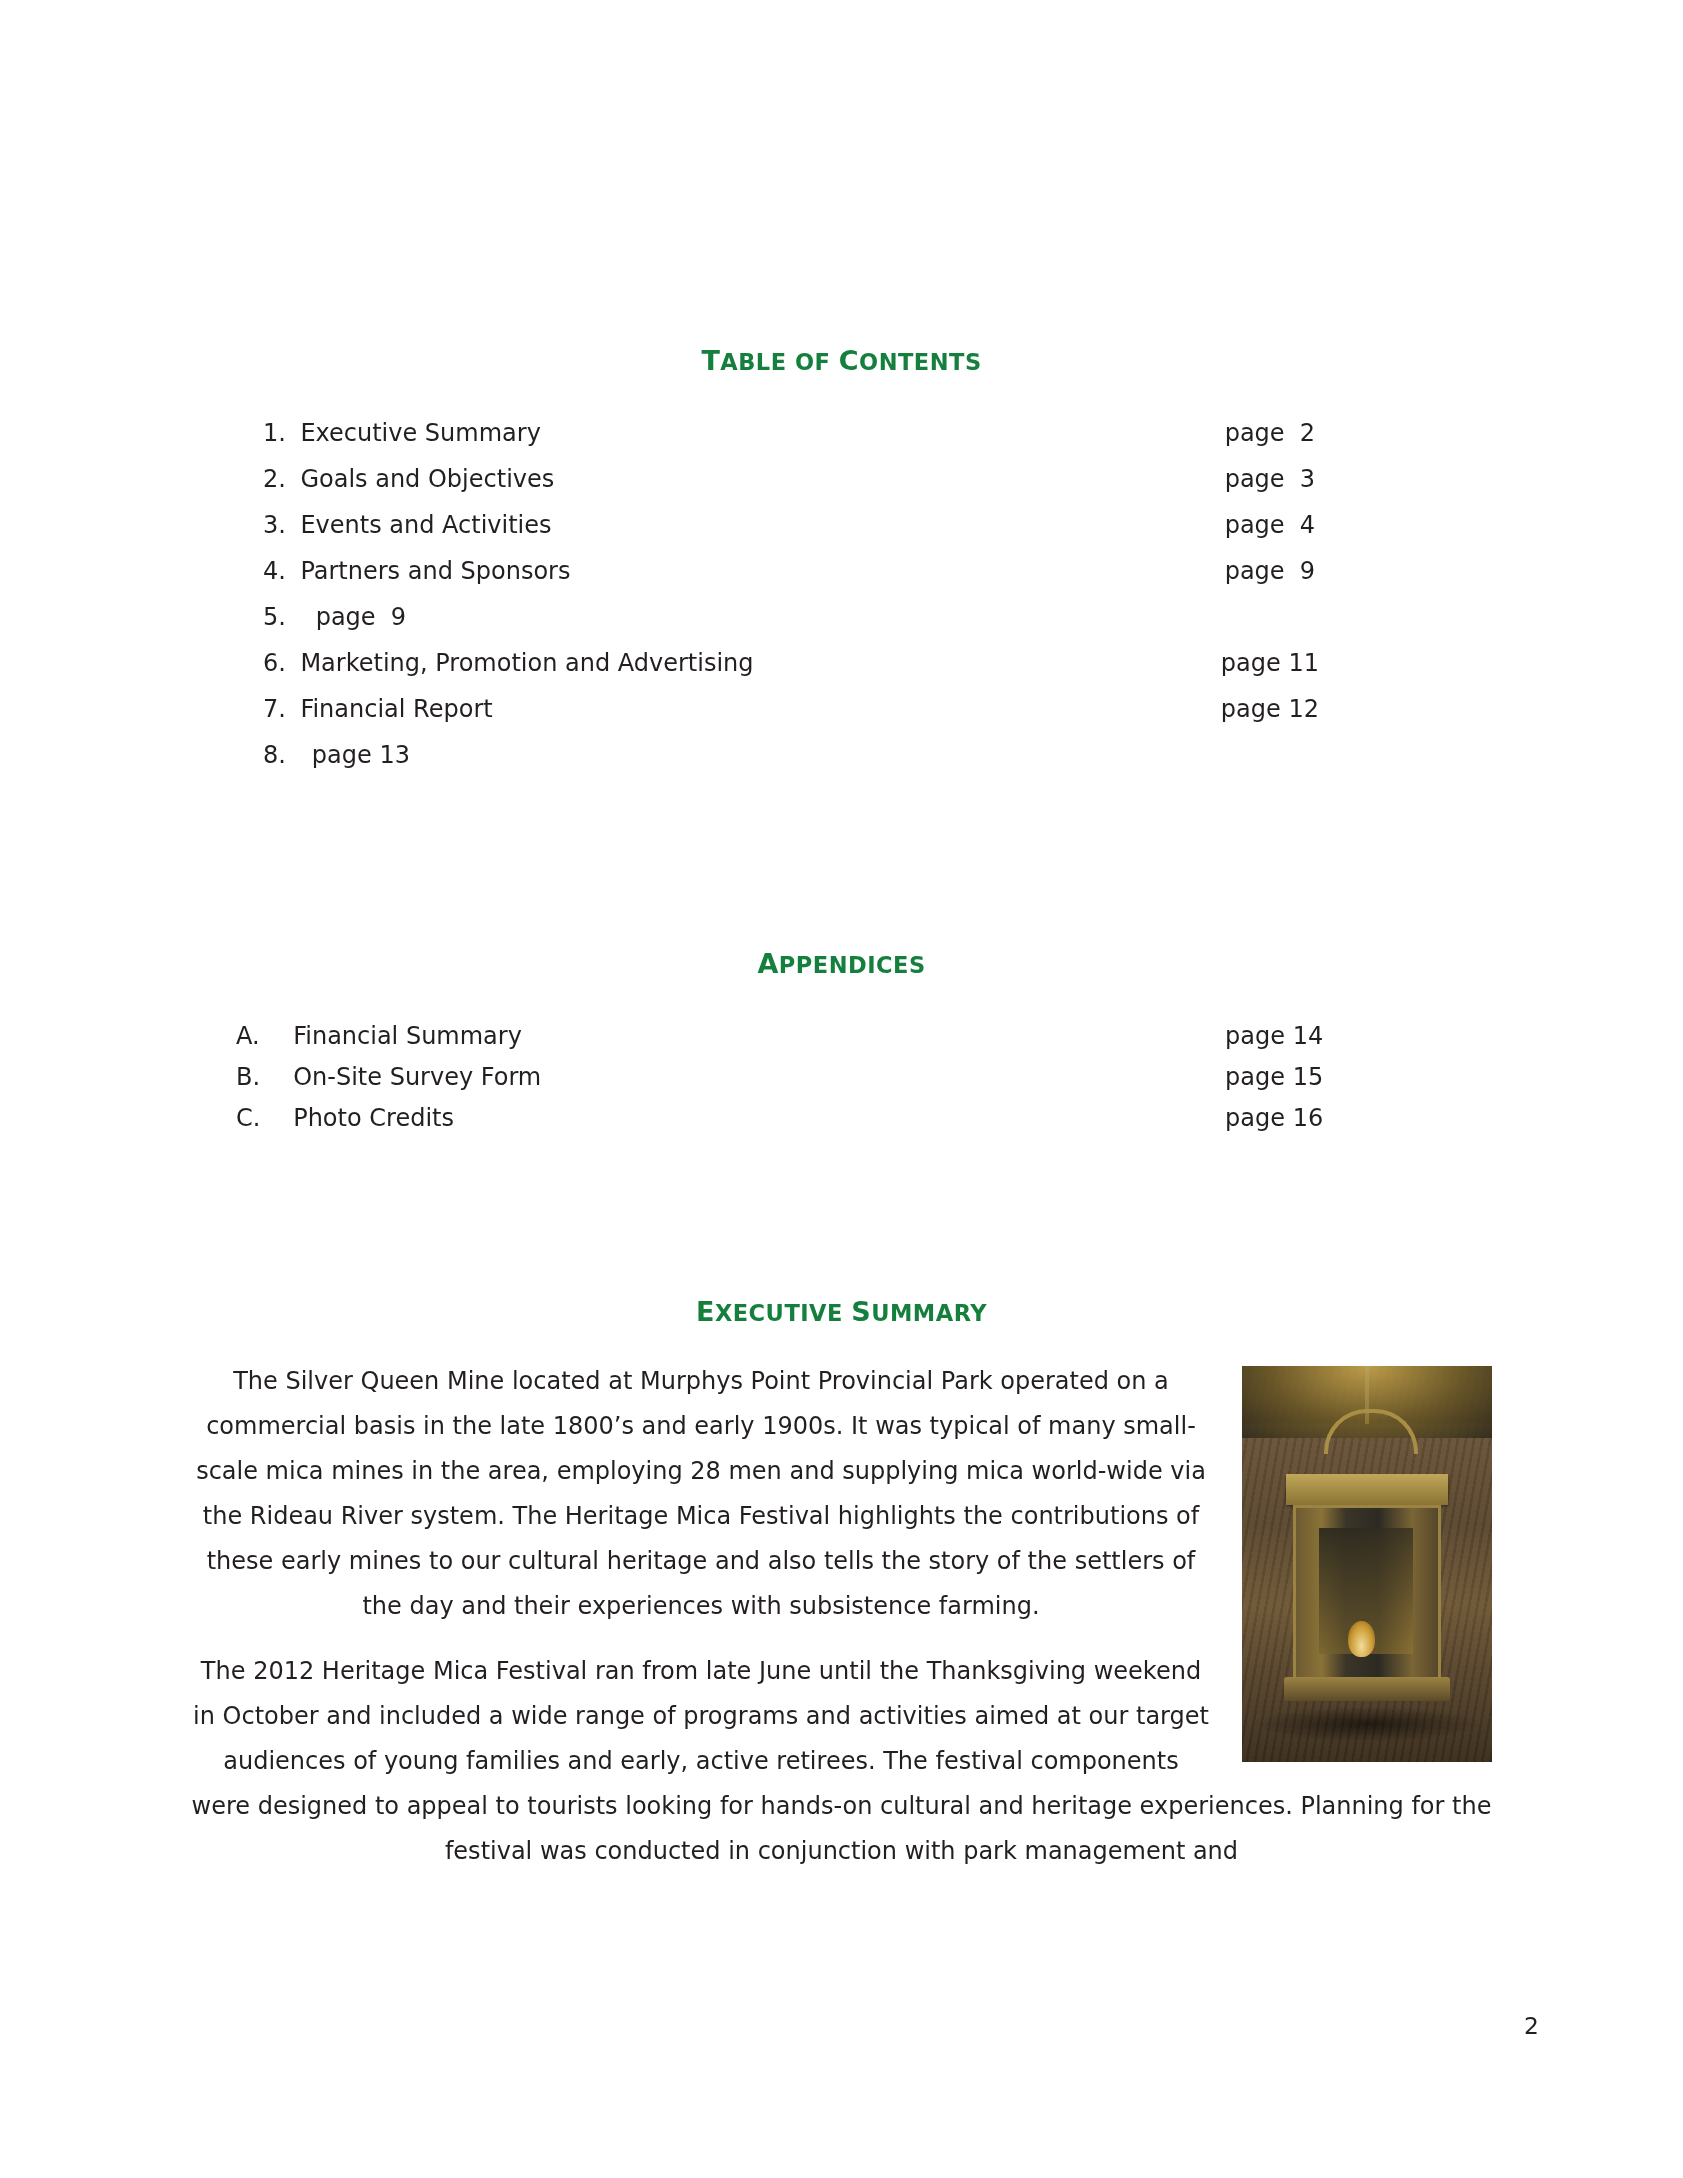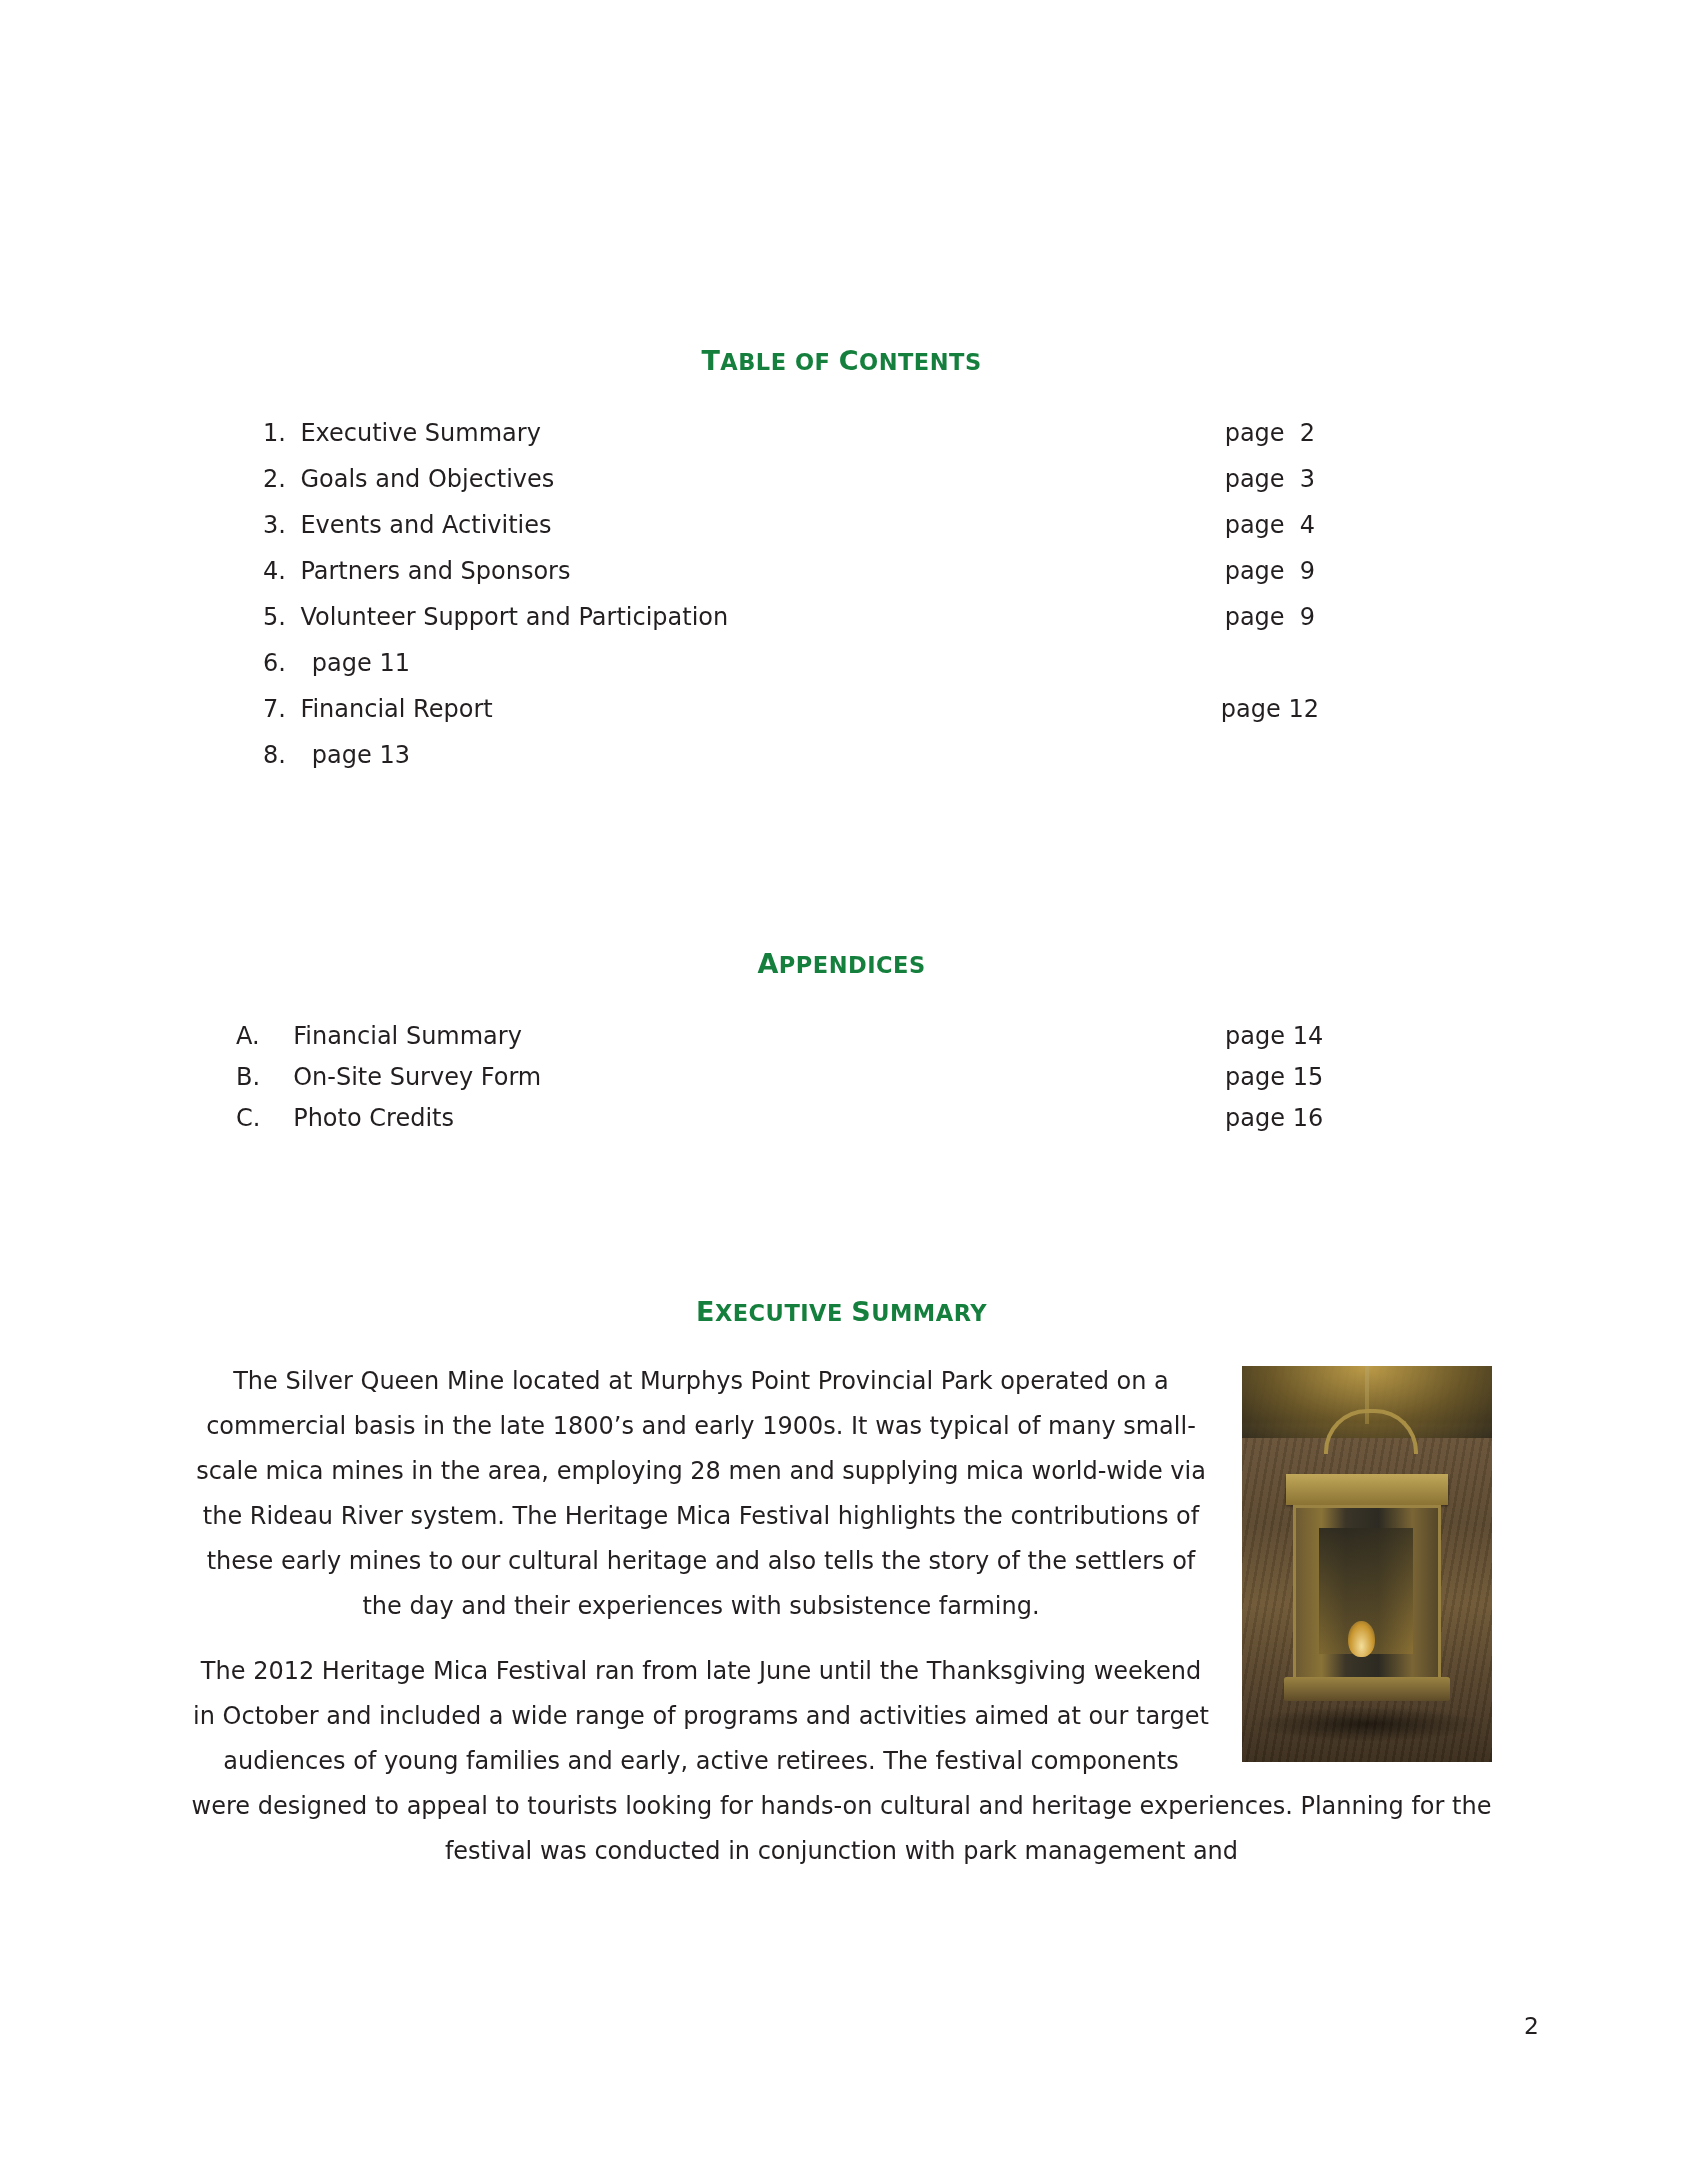--- a/index.html
+++ b/index.html
@@ -286,26 +286,26 @@
     </div>
 
     <div class="toc-row">
       <span class="toc-num">4.</span>
       <span class="toc-title">Partners and Sponsors</span>
       <span class="toc-page">page  9</span>
     </div>
 
     <div class="toc-row">
       <span class="toc-num">5.</span>
-      <span class="toc-title">Volunteer Support and Participation</span>
       <span class="toc-page">page  9</span>
     </div>
 
     <div class="toc-row">
       <span class="toc-num">6.</span>
+      <span class="toc-title">Marketing, Promotion and Advertising</span>
       <span class="toc-page">page 11</span>
     </div>
 
     <div class="toc-row">
       <span class="toc-num">7.</span>
       <span class="toc-title">Financial Report</span>
       <span class="toc-page">page 12</span>
     </div>
 
     <div class="toc-row">

